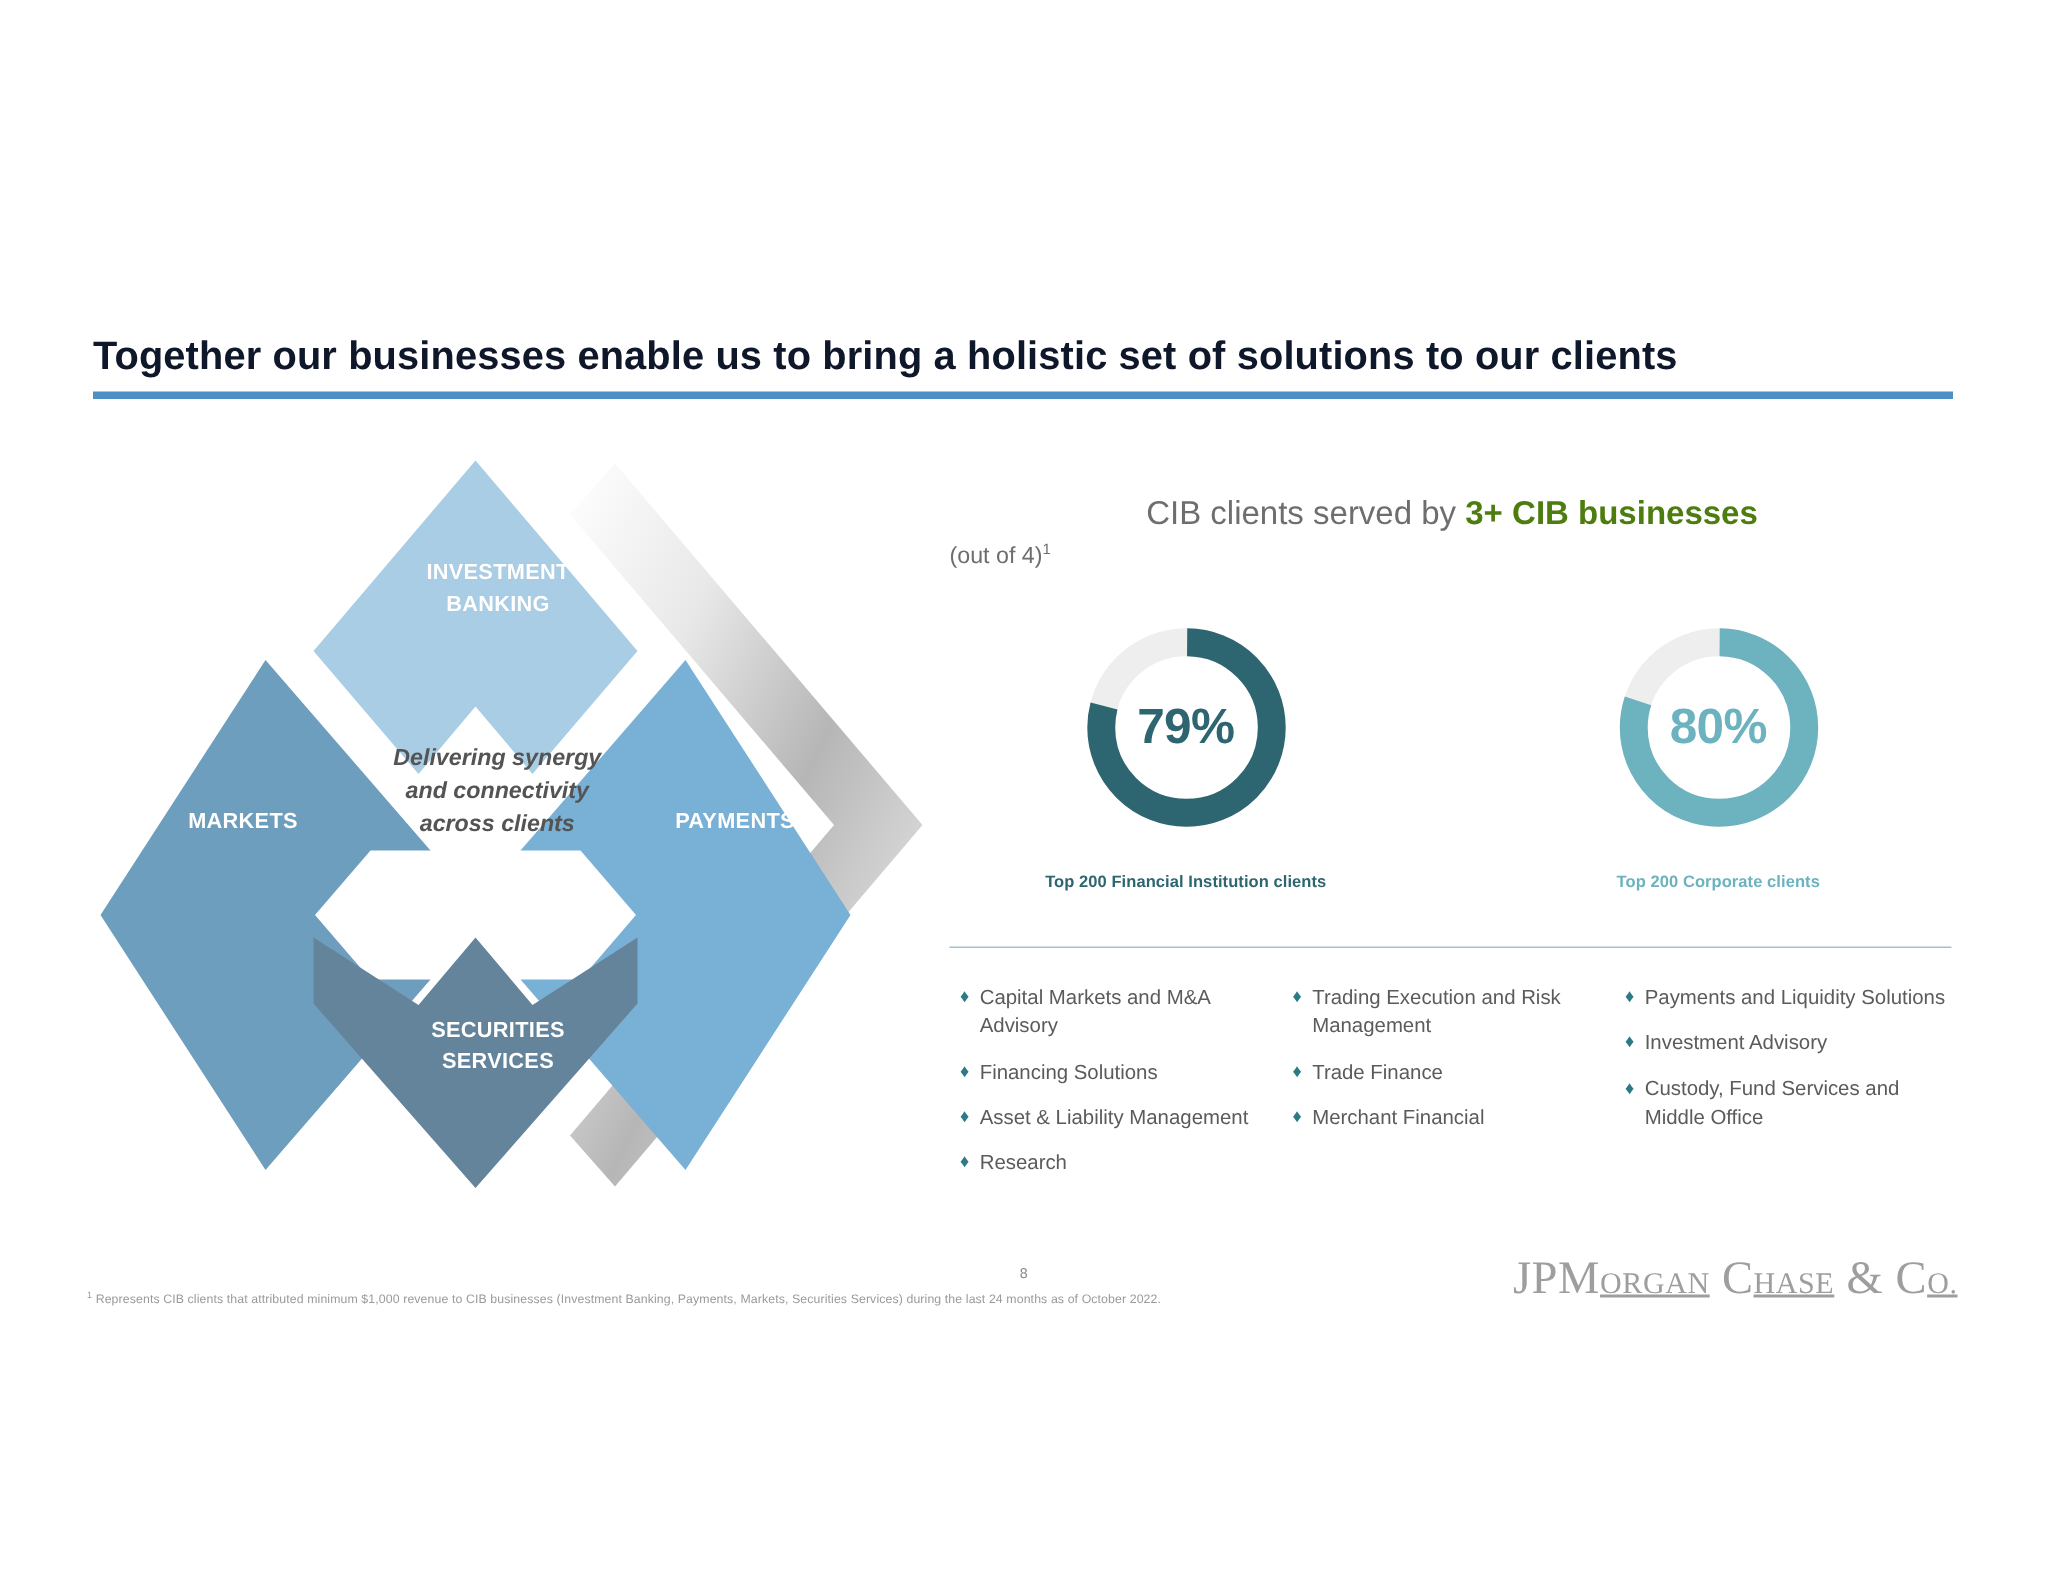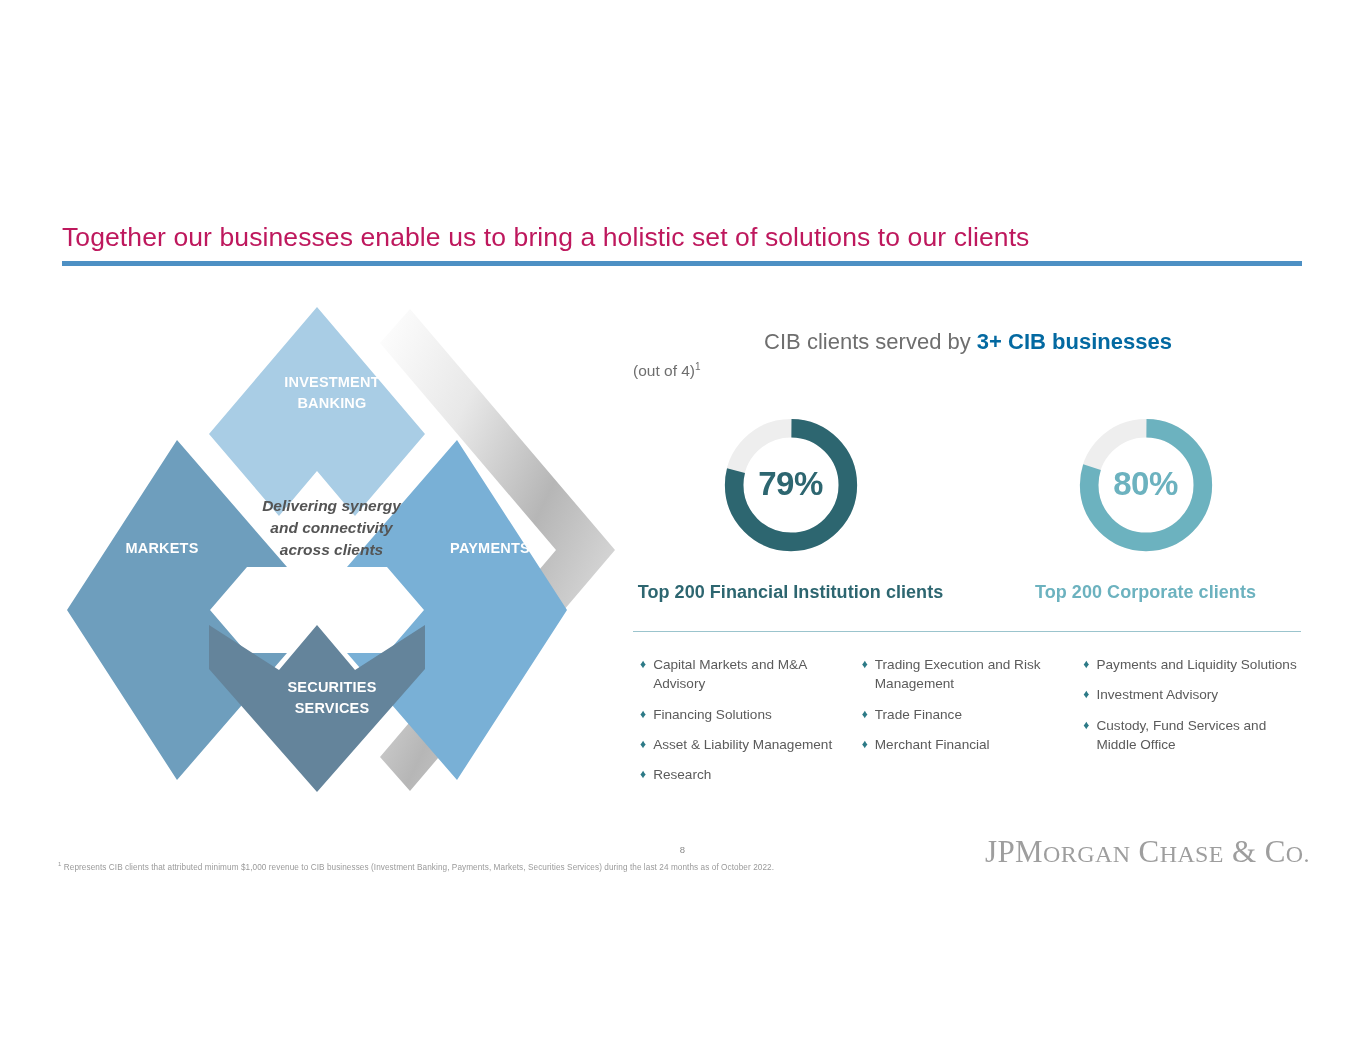--- a/index.html
+++ b/index.html
@@ -27,22 +27,22 @@
 
   
   #title-block {
     position: absolute;
     left: 62px;
     top: 222px;
     width: 1240px;
   }
   #page-title {
     font-size: 26.5px;
-    color: #be185d;
-    font-weight: 400;
+    color: #0f172a;
+    font-weight: 700;
     letter-spacing: 0.1px;
     line-height: 1.2;
     white-space: nowrap;
   }
   #title-rule {
     position: absolute;
     left: 62px;
     top: 261px;
     width: 1240px;
     height: 5px;
@@ -94,21 +94,21 @@
     width: 670px;
   }
   #metric-heading {
     text-align: center;
     font-size: 22px;
     color: #6e6e6e;
     font-weight: 400;
     line-height: 1.25;
   }
   #metric-heading .accent {
-    color: #0369a1;
+    color: #4d7c0f;
     font-weight: bold;
   }
   #metric-subheading {
     text-align: left;
     font-size: 15.5px;
     color: #6e6e6e;
     margin-top: 5px;
   }
   #metric-subheading sup { font-size: 10px; }
 
@@ -134,21 +134,21 @@
     position: absolute;
     left: 0; right: 0;
     top: 50%;
     transform: translateY(-52%);
     font-size: 33px;
     font-weight: bold;
     letter-spacing: -0.5px;
   }
   .donut-caption {
     margin-top: 22px;
-    font-size: 18px;
+    font-size: 11px;
     font-weight: bold;
     letter-spacing: 0.05px;
   }
 
   
   #bullets-rule {
     position: absolute;
     left: 633px;
     top: 631px;
     width: 668px;
@@ -203,21 +203,21 @@
     left: 985px;
     top: 834px;
     width: 320px;
     text-align: right;
     font-family: "Liberation Serif", serif;
     font-size: 31px;
     color: #9e9e9e;
     letter-spacing: 0.4px;
     white-space: nowrap;
   }
-  #brand-logo .sc { font-size: 24px; }
+  #brand-logo .sc { font-size: 20px; text-decoration: underline; }
 </style>
 </head>
 <body>
 
 <div id="slide">
 
   <div id="title-block">
     <div id="page-title">Together our businesses enable us to bring a holistic set of solutions to our clients</div>
   </div>
   <div id="title-rule" style="background: rgb(77, 144, 196);"></div>

